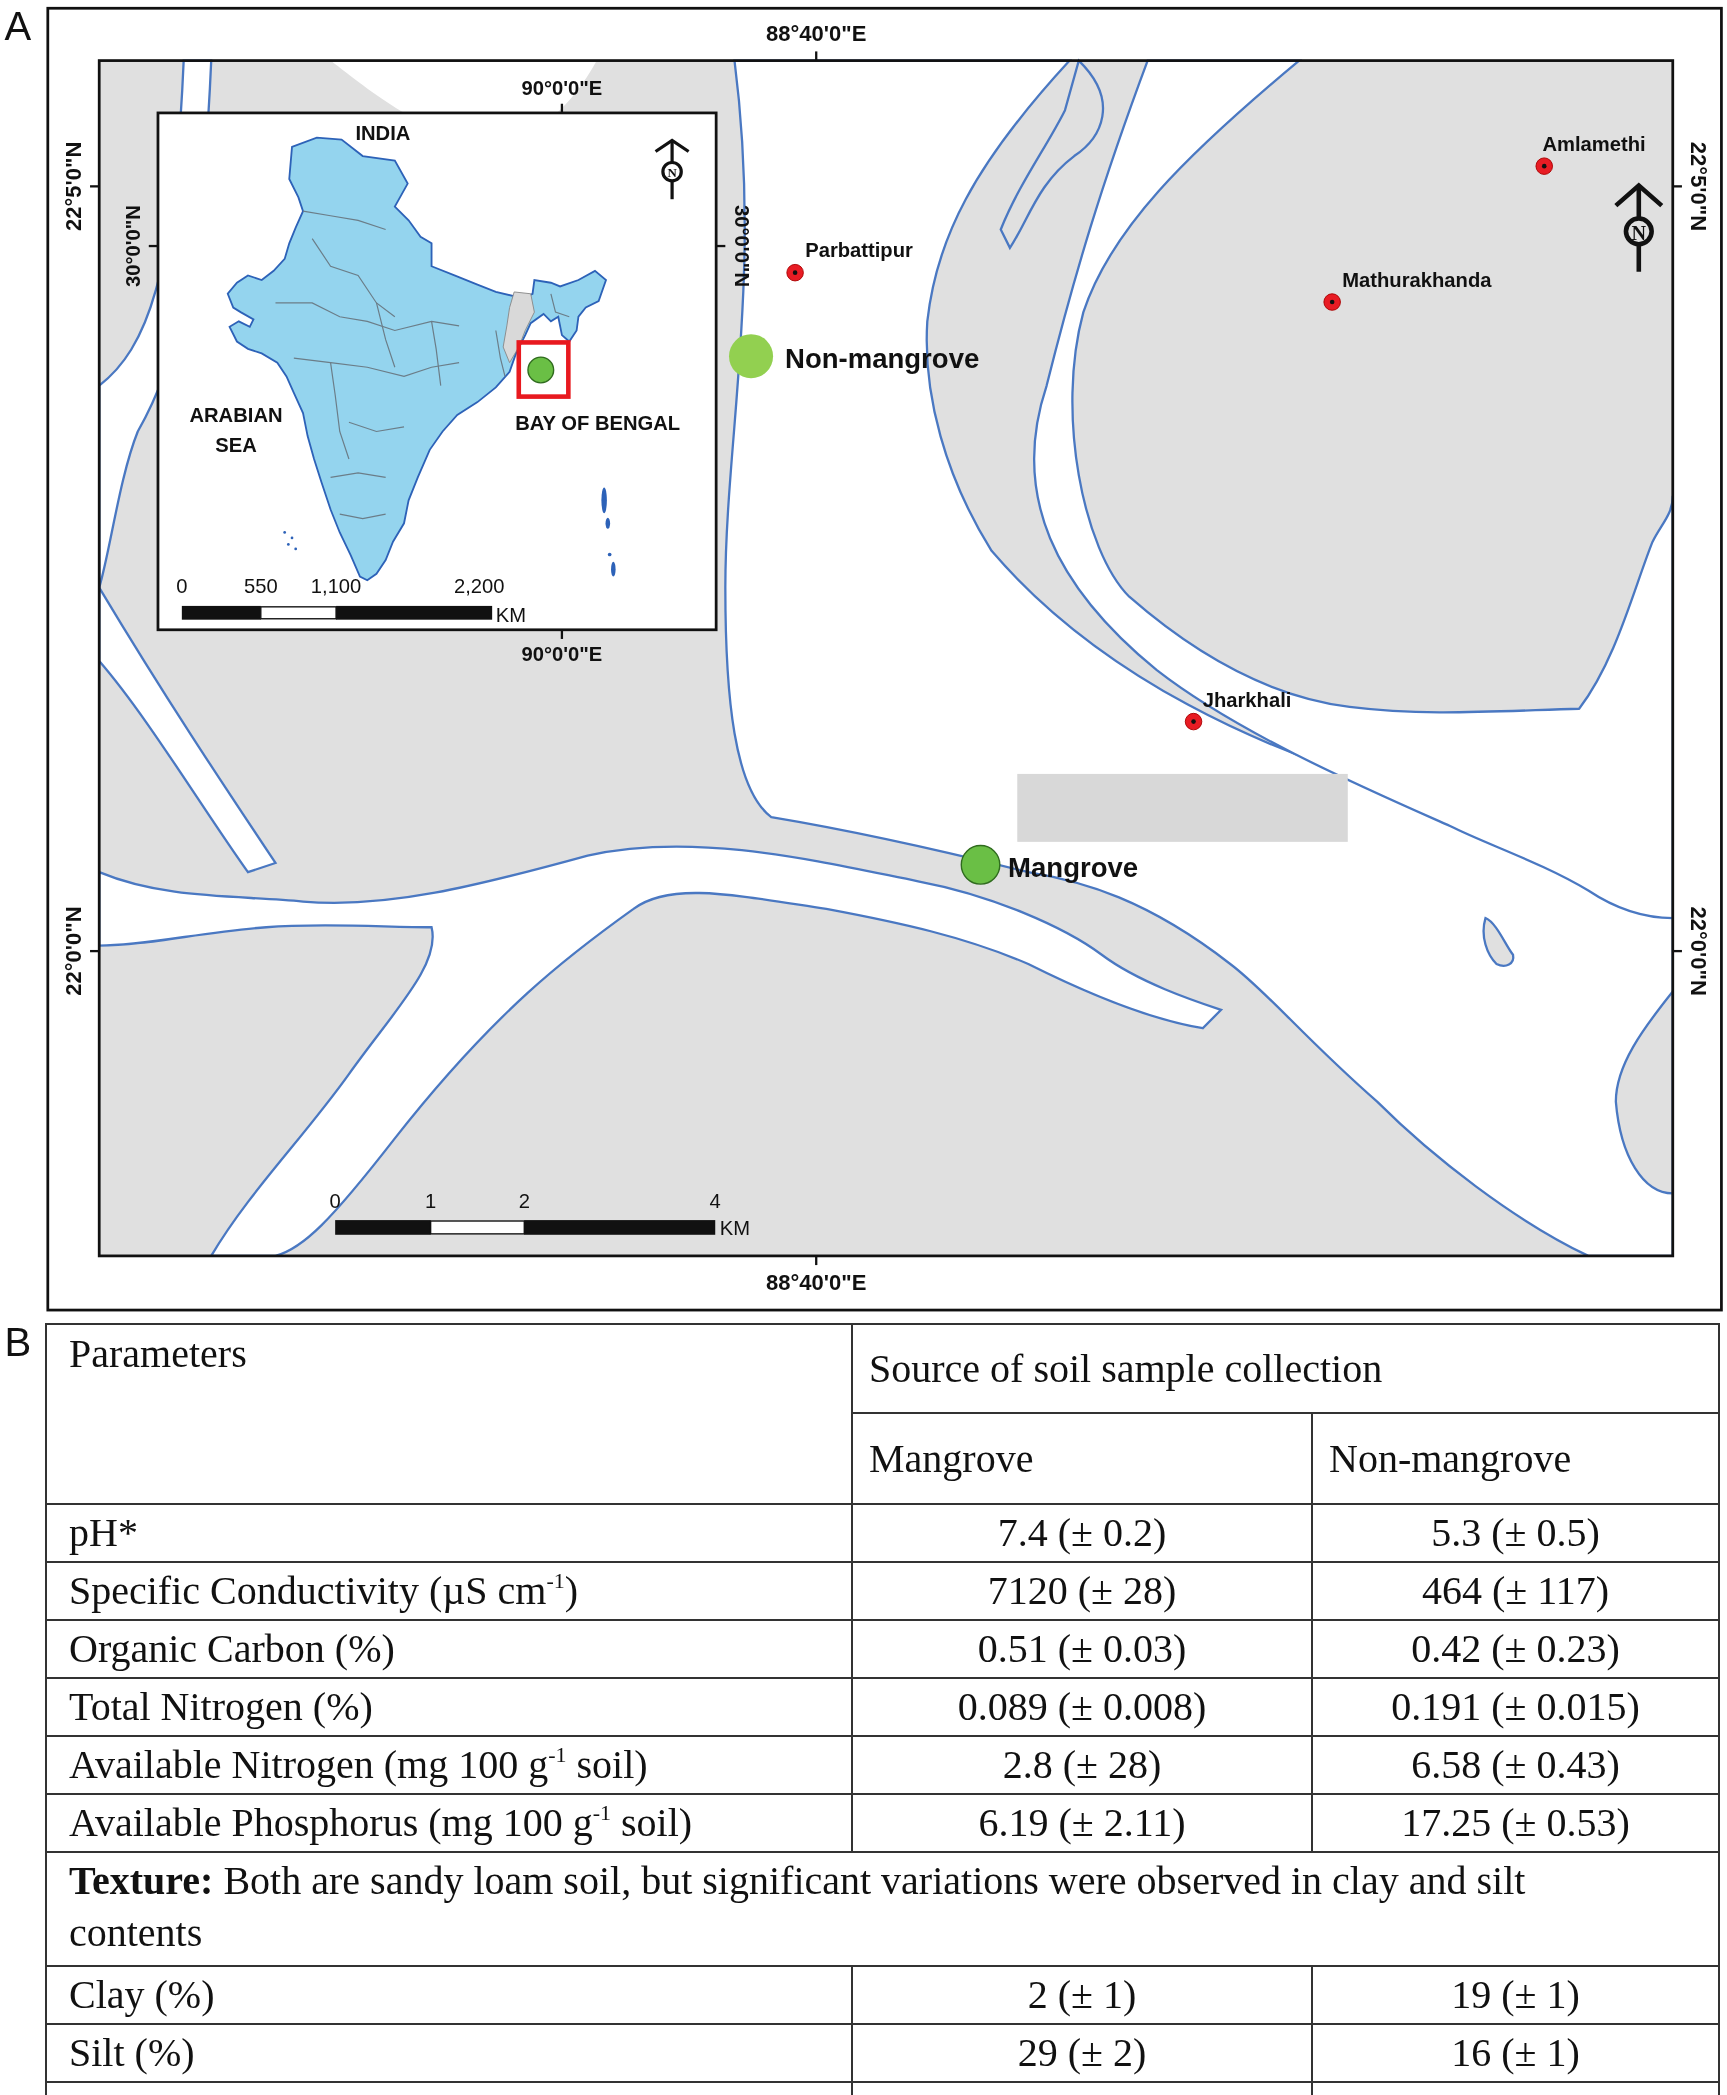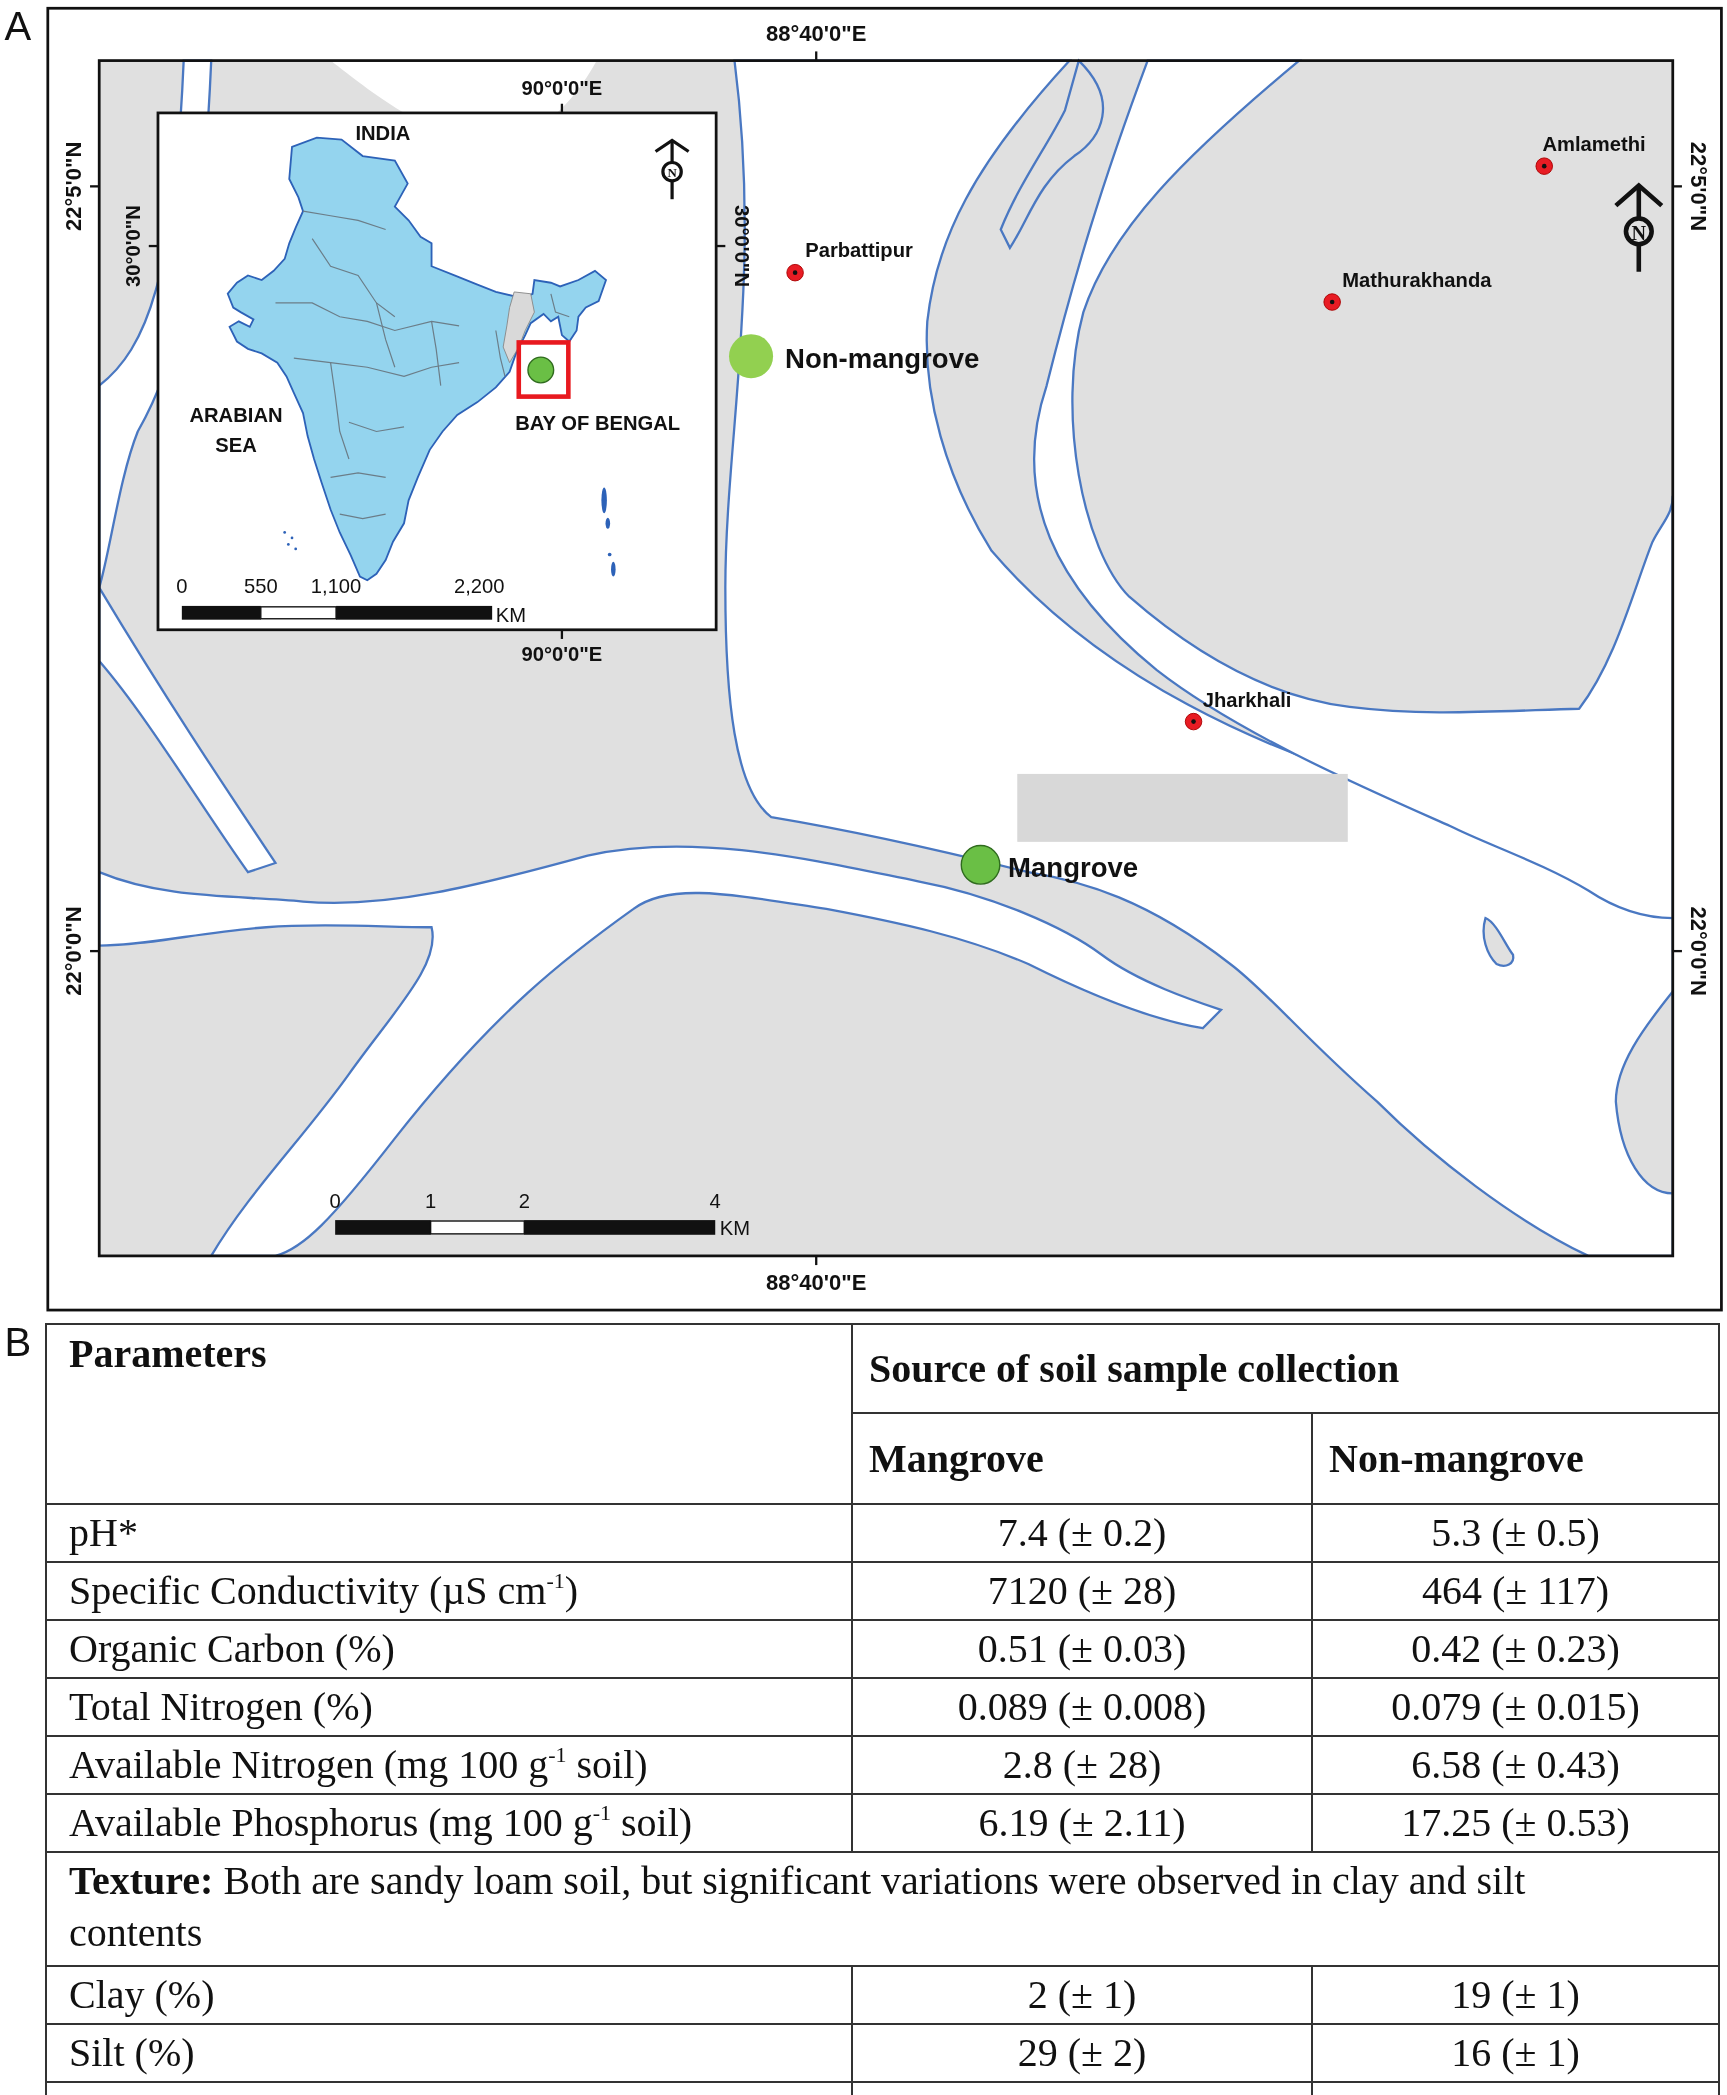--- a/index.html
+++ b/index.html
@@ -2,21 +2,21 @@
 <html style="font-size:14.7px"><head>
 <meta charset="utf-8">
 <style>
   html, body { margin:0; padding:0; background:#ffffff; }
   body { width:1727px; height:2096px; position:relative; overflow:hidden; font-family:"Liberation Sans", sans-serif; }
   .panel-label { position:absolute; font-family:"Liberation Sans", sans-serif; font-size:40px; color:#111; line-height:1; }
   #map-svg { position:absolute; left:0; top:0; }
   .map-text { font-family:"Liberation Sans", sans-serif; font-weight:bold; fill:#111; }
   table.soil { position:absolute; left:45px; top:1323px; width:1675px; border-collapse:collapse; font-family:"Liberation Serif", serif; color:#111; }
   table.soil td, table.soil th { border:2.8px solid #333; padding:0 0 0 22px; font-size:40px; font-weight:normal; line-height:1.25; text-align:left; vertical-align:middle; }
-  table.soil th { font-weight:bold; }
+  table.soil th { font-weight:normal; }
   table.soil .num { text-align:center; padding:0; }
   table.soil .center { padding:16px; }
   table.soil tr.hdr1 th { height:55px; }
   table.soil tr.hdr2 th { height:57px; }
   table.soil tr.row td { height:56px; }
   table.soil tr.texture td { height:110px; vertical-align:top; padding-top:1.8px; line-height:1.3;margin-left:41px; }
   .col-param { width:806px; }
   .col-m { width:460px; }
   sup { font-size:0.55em; vertical-align:0.75em; line-height:0; }
 </style>
@@ -216,21 +216,21 @@
     <td class="num">464 (± 117)</td>
   </tr>
   <tr class="row">
     <td><span>Organic Carbon (%)</span><sup></sup><span></span></td>
     <td class="num">0.51 (± 0.03)</td>
     <td class="num">0.42 (± 0.23)</td>
   </tr>
   <tr class="row">
     <td><span>Total Nitrogen (%)</span><sup></sup><span></span></td>
     <td class="num">0.089 (± 0.008)</td>
-    <td class="num">0.079 (± 0.015)</td>
+    <td class="num">0.191 (± 0.015)</td>
   </tr>
   <tr class="row">
     <td><span>Available Nitrogen (mg 100 g</span><sup>-1</sup><span> soil)</span></td>
     <td class="num">2.8 (± 28)</td>
     <td class="num">6.58 (± 0.43)</td>
   </tr>
   <tr class="row">
     <td><span>Available Phosphorus (mg 100 g</span><sup>-1</sup><span> soil)</span></td>
     <td class="num">6.19 (± 2.11)</td>
     <td class="num">17.25 (± 0.53)</td>

